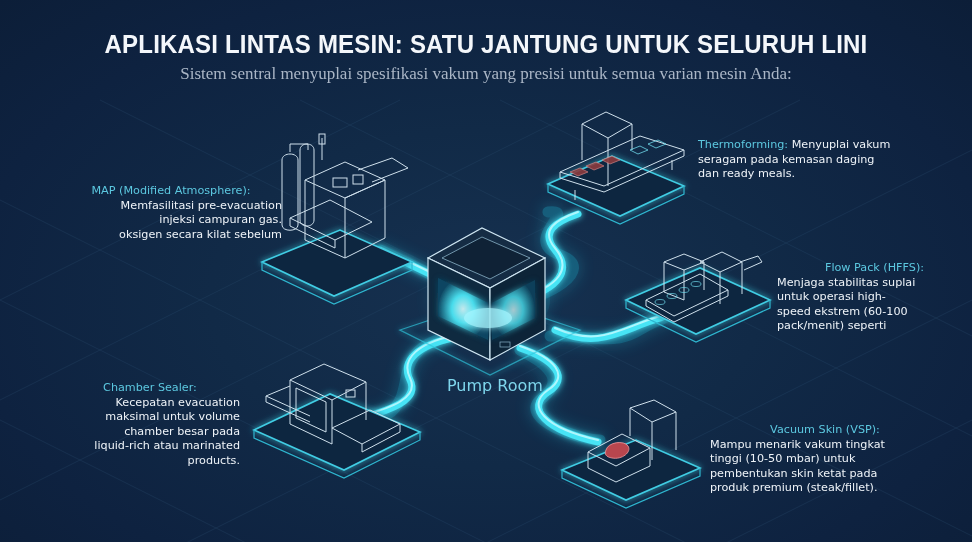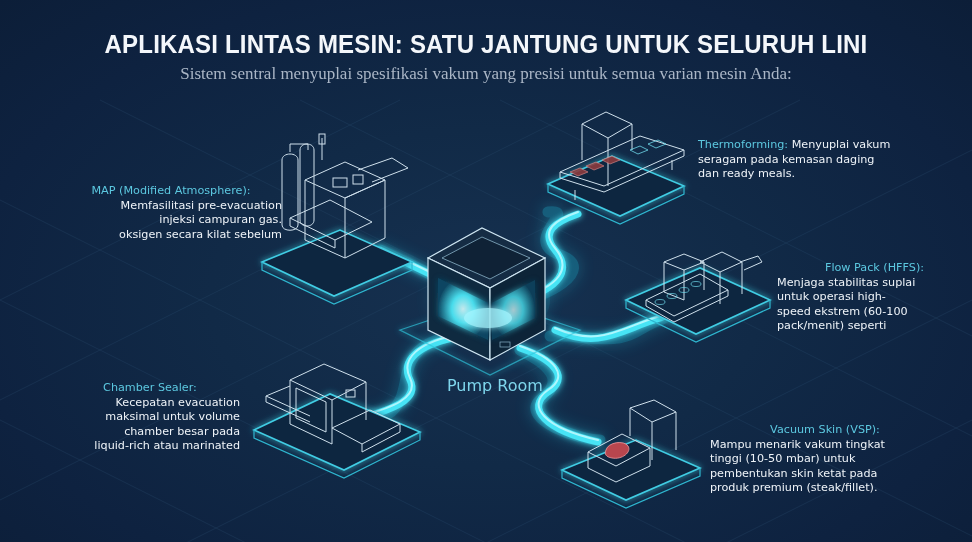--- a/index.html
+++ b/index.html
@@ -220,20 +220,21 @@
   <div>speed ekstrem (60-100</div>
   <div>pack/menit) seperti</div>
 </div>
 
 <div class="label right" style="left:60px; top:381px; width:180px;">
   <div class="h">Chamber Sealer:</div>
   <div>Kecepatan evacuation</div>
   <div>maksimal untuk volume</div>
   <div>chamber besar pada</div>
   <div>liquid-rich atau marinated</div>
+  <div>products.</div>
 </div>
 
 <div class="label" style="left:710px; top:411px; width:230px;margin-top:12px;">
   <div class="h">Vacuum Skin (VSP):</div>
   <div>Mampu menarik vakum tingkat</div>
   <div>tinggi (10-50 mbar) untuk</div>
   <div>pembentukan skin ketat pada</div>
   <div>produk premium (steak/fillet).</div>
 </div>
 

